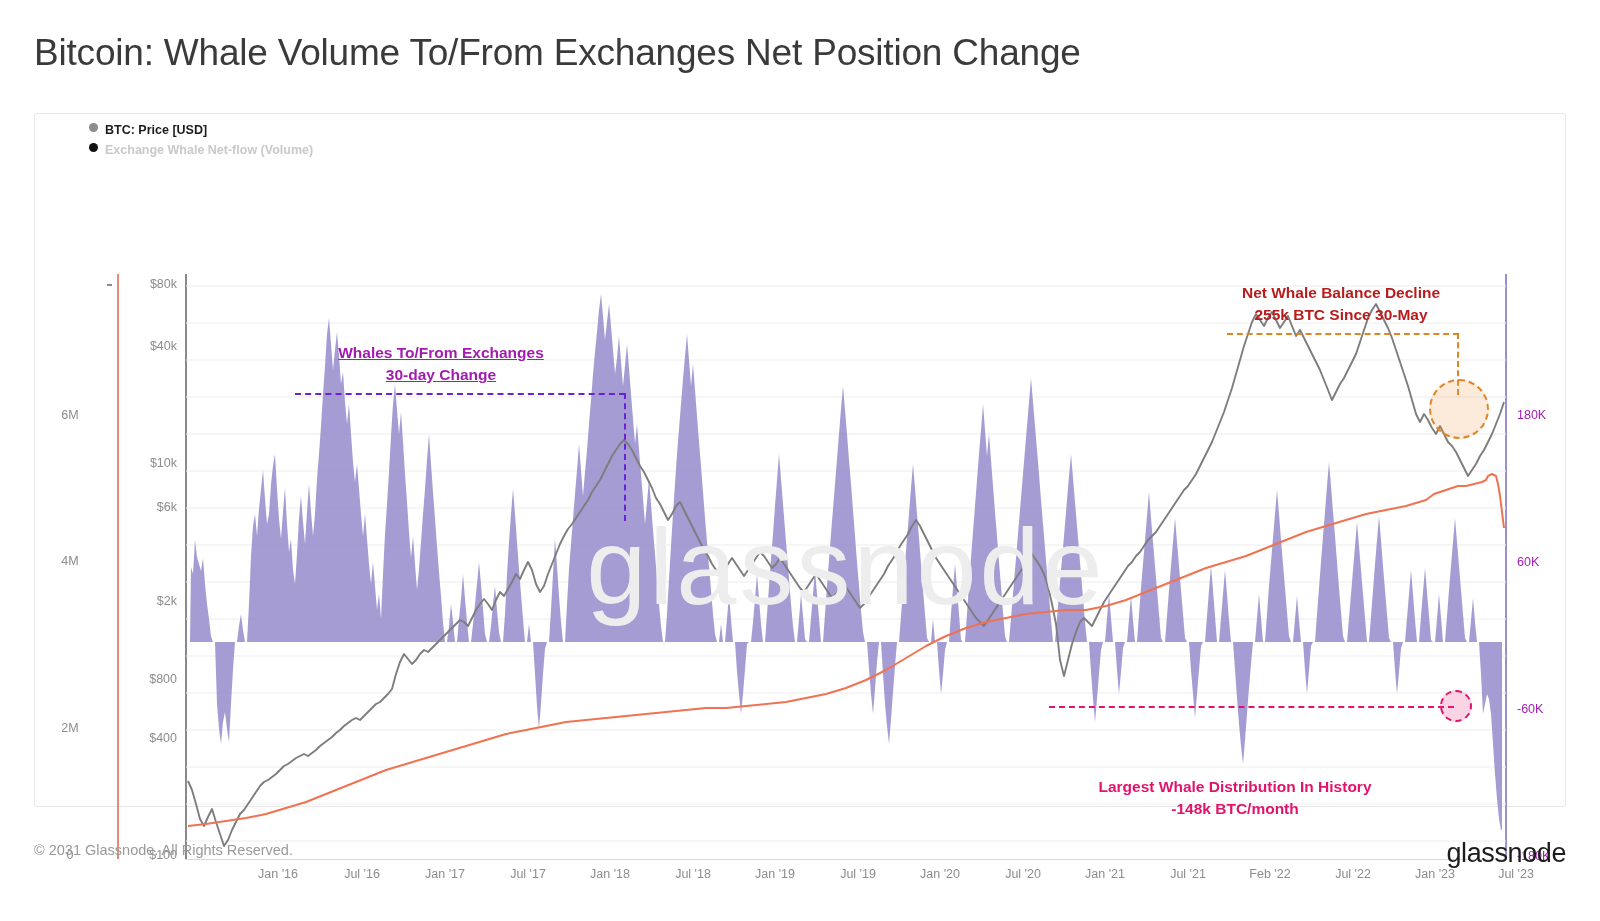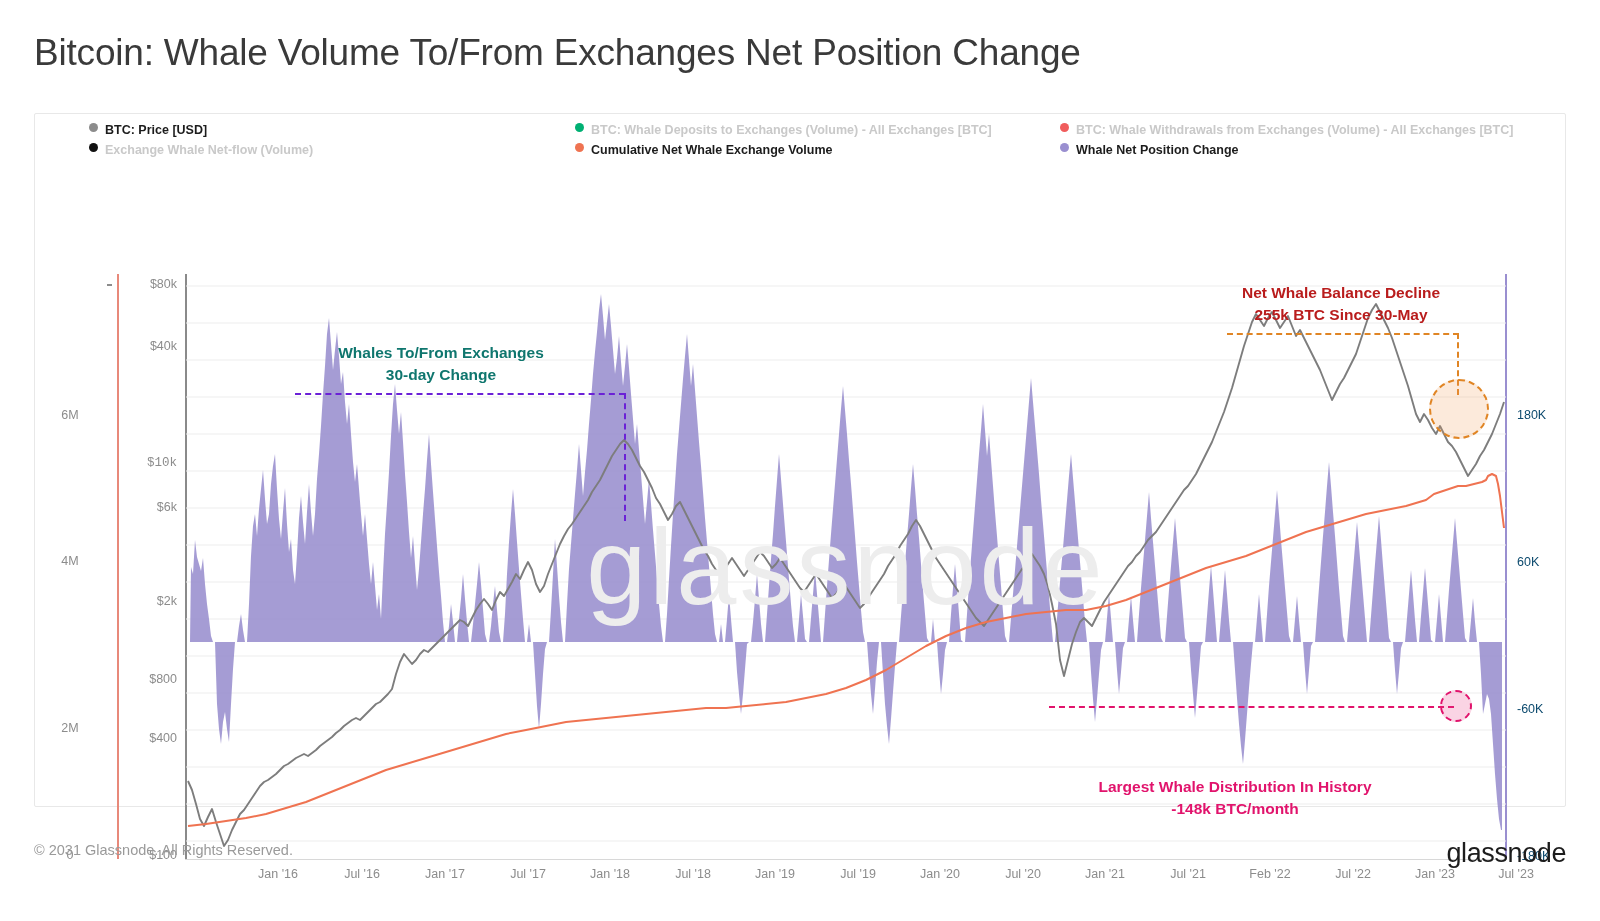--- a/index.html
+++ b/index.html
@@ -104,21 +104,21 @@
     width: 74px;
     left: 68px;
     text-align: right;
     font-size: 12.5px;
     color: #8c8c8c;
   }
   .ytick-right {
     position: absolute;
     left: 1482px;
     font-size: 12.5px;
-    color: #0c4a6e;
+    color: #a21caf;
   }
   .xtick-lab {
     position: absolute;
     top: 753px;
     width: 90px;
     margin-left: -45px;
     text-align: center;
     font-size: 12.5px;
     color: #8c8c8c;
   }
@@ -145,21 +145,21 @@
 
   
   .anno {
     position: absolute;
     font-size: 15.5px;
     font-weight: bold;
     line-height: 1.45;
     text-align: center;
     white-space: nowrap;
   }
-  .anno.purple { color: #0f766e; }
+  .anno.purple { color: #a21caf; text-decoration: underline; }
   .anno.orange { color: #b91c1c; }
   .anno.pink   { color: #e1136c; }
 
   .dash-h {
     position: absolute;
     height: 0;
     border-top: 2px dashed;
   }
   .dash-v {
     position: absolute;
@@ -217,57 +217,37 @@
         <div class="legend-item">
           <span class="legend-dot" style="background:#8c8c8c"></span>
           <span class="legend-label">BTC: Price [USD]</span>
         </div>
         <div class="legend-item">
           <span class="legend-dot" style="background:#111111"></span>
           <span class="legend-label dim">Exchange Whale Net-flow (Volume)</span>
         </div>
       </div>
 
-      <div class="legend-col c2">
-        <div class="legend-item">
-          <span class="legend-dot" style="background:#00b073"></span>
-          <span class="legend-label dim">BTC: Whale Deposits to Exchanges (Volume) - All Exchanges [BTC]</span>
-        </div>
-        <div class="legend-item">
-          <span class="legend-dot" style="background:#ef7351"></span>
-          <span class="legend-label">Cumulative Net Whale Exchange Volume</span>
-        </div>
-      </div>
-
-      <div class="legend-col c3">
-        <div class="legend-item">
-          <span class="legend-dot" style="background:#f05c5c"></span>
-          <span class="legend-label dim">BTC: Whale Withdrawals from Exchanges (Volume) - All Exchanges [BTC]</span>
-        </div>
-        <div class="legend-item">
-          <span class="legend-dot" style="background:#9a8fd0"></span>
-          <span class="legend-label">Whale Net Position Change</span>
-        </div>
-      </div>
+
     </div>
 
     <div class="axis-line-outer-left"></div>
     <div class="axis-line-inner-left"></div>
     <div class="axis-line-right"></div>
     <div class="axis-line-bottom"></div>
 
     <div class="ytick-outer" style="top:294px; left:0px;">6M</div>
     <div class="ytick-outer" style="top:440px; left:0px;">4M</div>
     <div class="ytick-outer" style="top:590px; left:0px;margin-top:17px;">2M</div>
     <div class="ytick-outer" style="top:734px; left:0px;">0</div>
 
     <div class="tick-dash" style="left:72px; top:170px;"></div>
     <div class="ytick-inner" style="top:163px;">$80k</div>
     <div class="ytick-inner" style="top:225px;">$40k</div>
-    <div class="ytick-inner" style="top:342px;font-family:Liberation Mono, monospace;">$10k</div>
+    <div class="ytick-inner" style="top:342px;">$10k</div>
     <div class="ytick-inner" style="top:386px;">$6k</div>
     <div class="ytick-inner" style="top:480px;">$2k</div>
     <div class="ytick-inner" style="top:558px;">$800</div>
     <div class="ytick-inner" style="top:617px;">$400</div>
     <div class="ytick-inner" style="top:734px;">$100</div>
 
     <div class="ytick-right" style="top:294px;">180K</div>
     <div class="ytick-right" style="top:441px;">60K</div>
     <div class="ytick-right" style="top:588px;">-60K</div>
     <div class="ytick-right" style="top:735px;">-180K</div>

